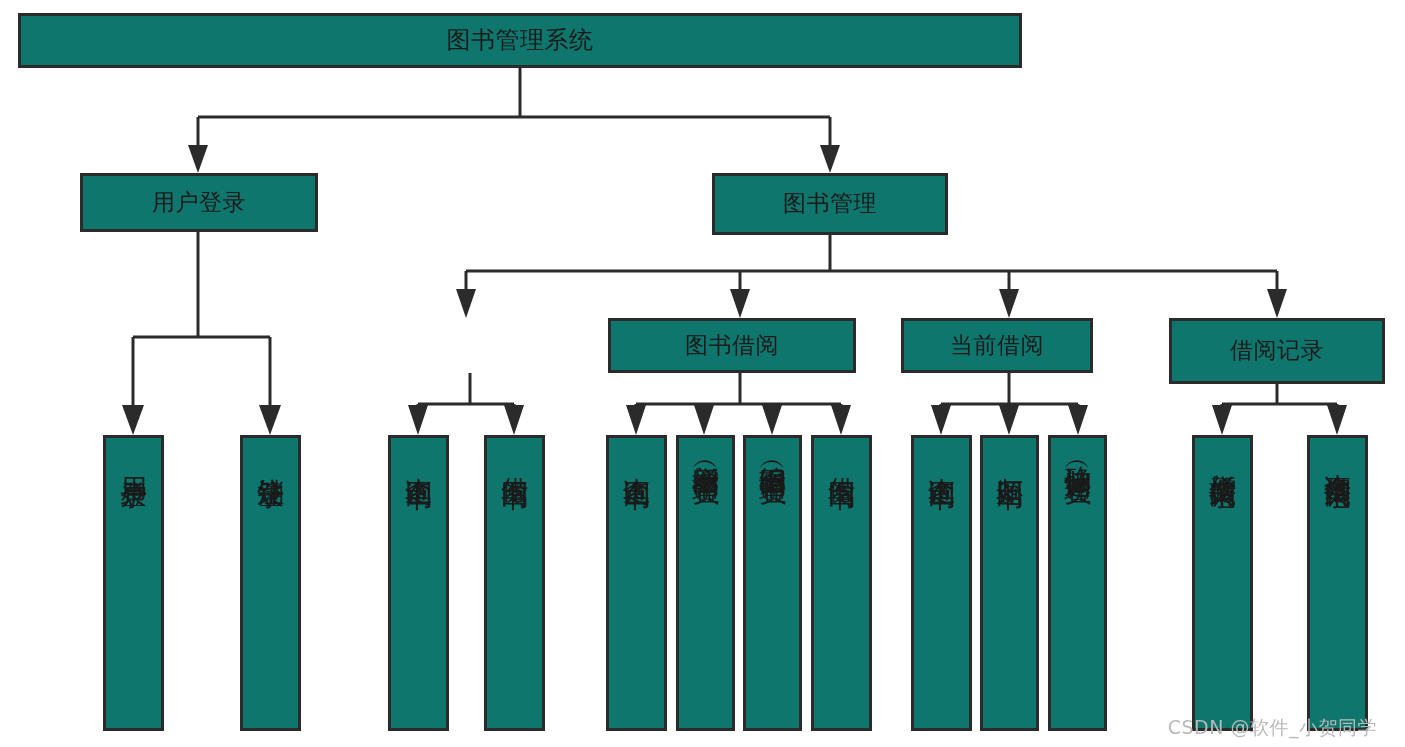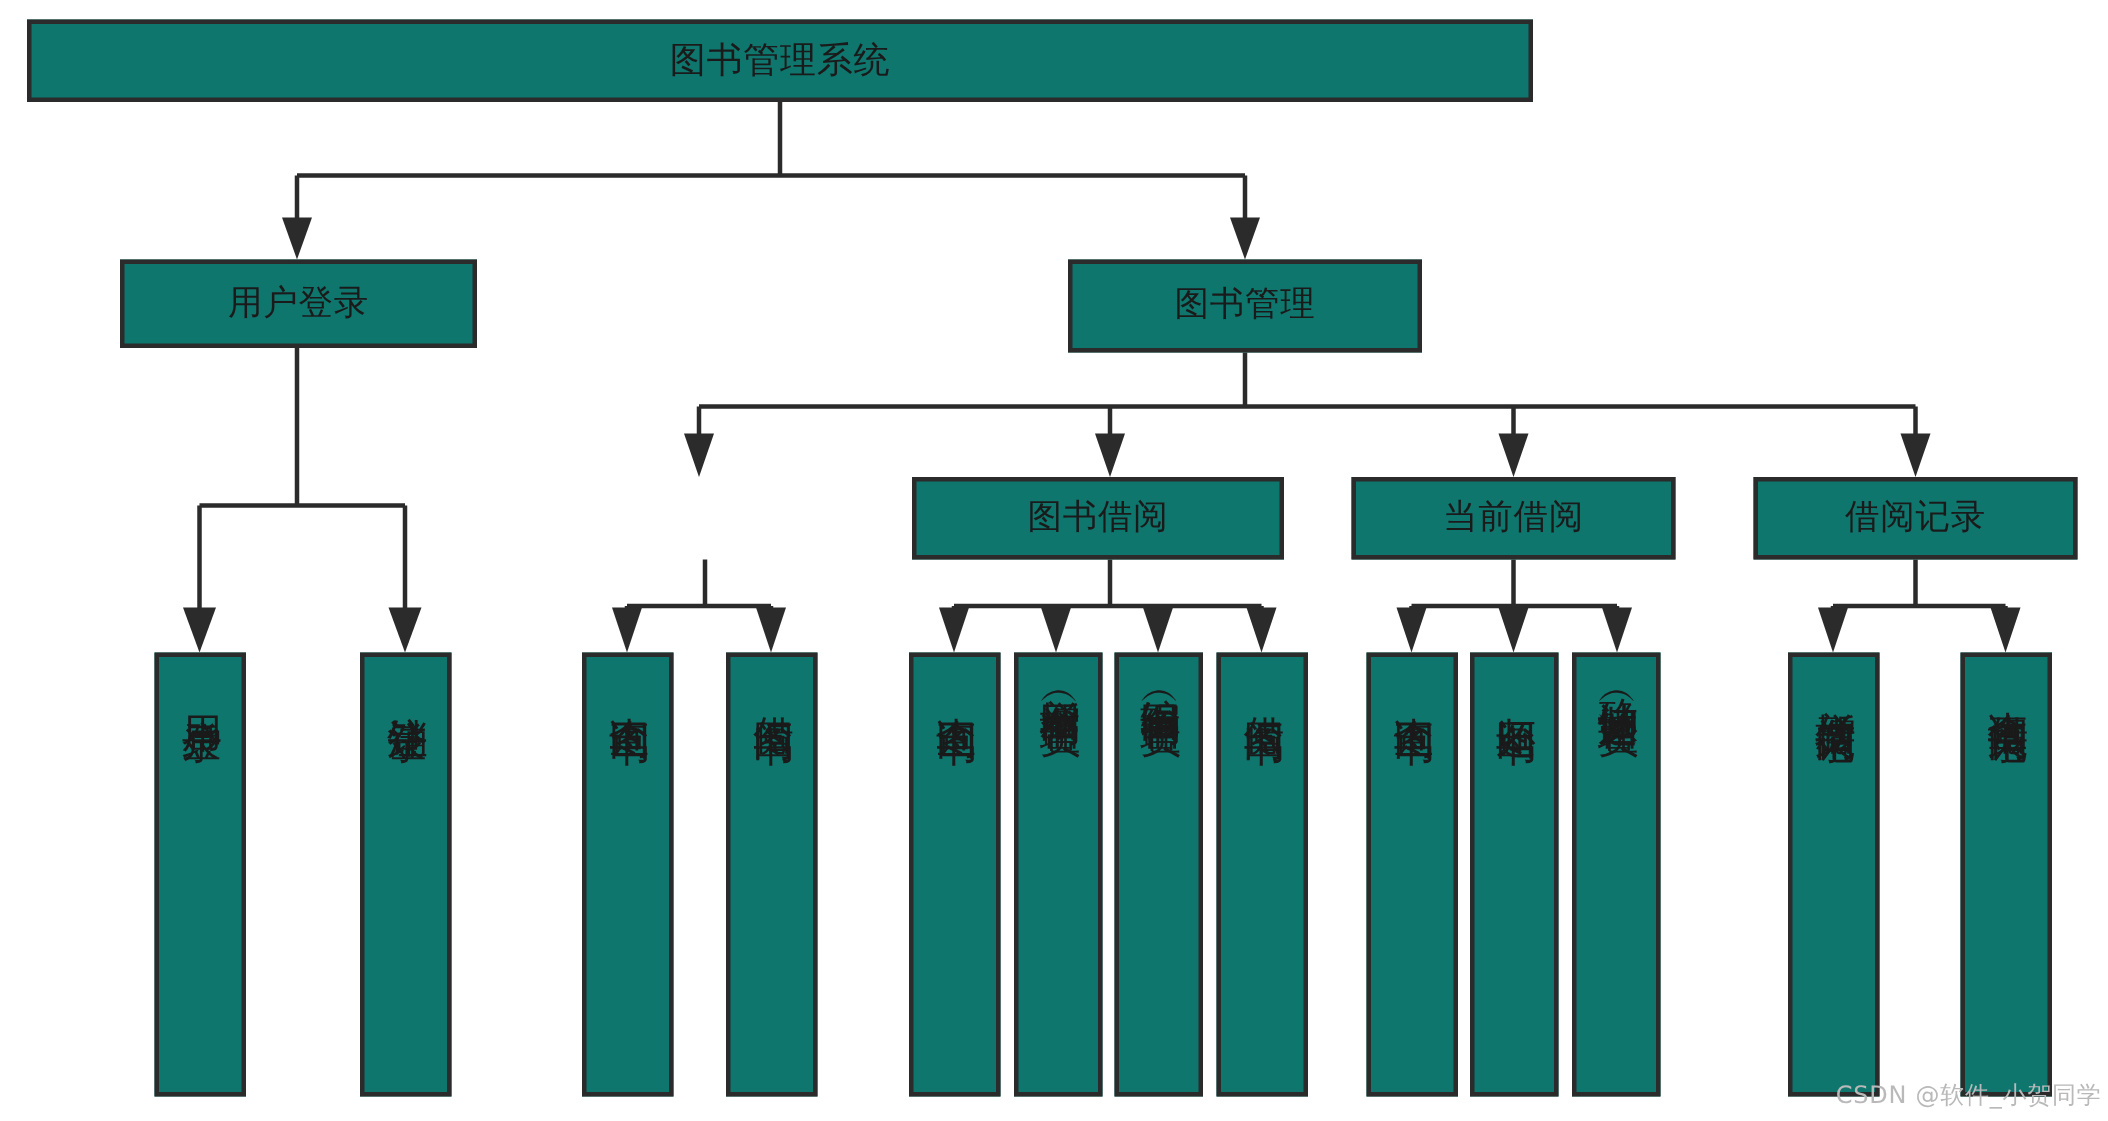--- a/index.html
+++ b/index.html
@@ -54,22 +54,22 @@
     font-size:27px;
     line-height:1.05;
     letter-spacing:2px;
     white-space:normal;
   }
   .node.vert.tall .lbl{padding-top:0;}
 
   
   #watermark{
     position:absolute;
-    right:4px;bottom:6px;
-    font-size:16px;
+    right:28px;bottom:6px;
+    font-size:19px;
     color:#b9b9b9;
     white-space:nowrap;
     letter-spacing:0.5px;
     pointer-events:none;
   }
 </style>
 </head>
 <body>
 
 <div id="stage">
@@ -148,25 +148,25 @@
 
   <div class="node horiz" style="left:712px;top:173px;width:236px;height:62px;">
     <span class="lbl">图书管理</span>
   </div>
 
 
   <div class="node horiz" style="left:608px;top:318px;width:248px;height:55px;">
     <span class="lbl">图书借阅</span>
   </div>
 
-  <div class="node horiz" style="left:901px;top:318px;width:216px;height:55px;">
+  <div class="node horiz" style="left:901px;top:318px;width:192px;height:55px;font-family:Liberation Serif, serif;">
     <span class="lbl">当前借阅</span>
   </div>
 
-  <div class="node horiz" style="left:1169px;top:318px;width:216px;height:55px;">
+  <div class="node horiz" style="left:1169px;top:318px;width:216px;height:66px;font-family:Liberation Serif, serif;">
     <span class="lbl">借阅记录</span>
   </div>
 
   <div class="node vert" style="left:103px;top:435px;width:61px;height:296px;">
     <span class="lbl">用户登录</span>
   </div>
 
   <div class="node vert" style="left:240px;top:435px;width:61px;height:296px;">
     <span class="lbl">注销登录</span>
   </div>

